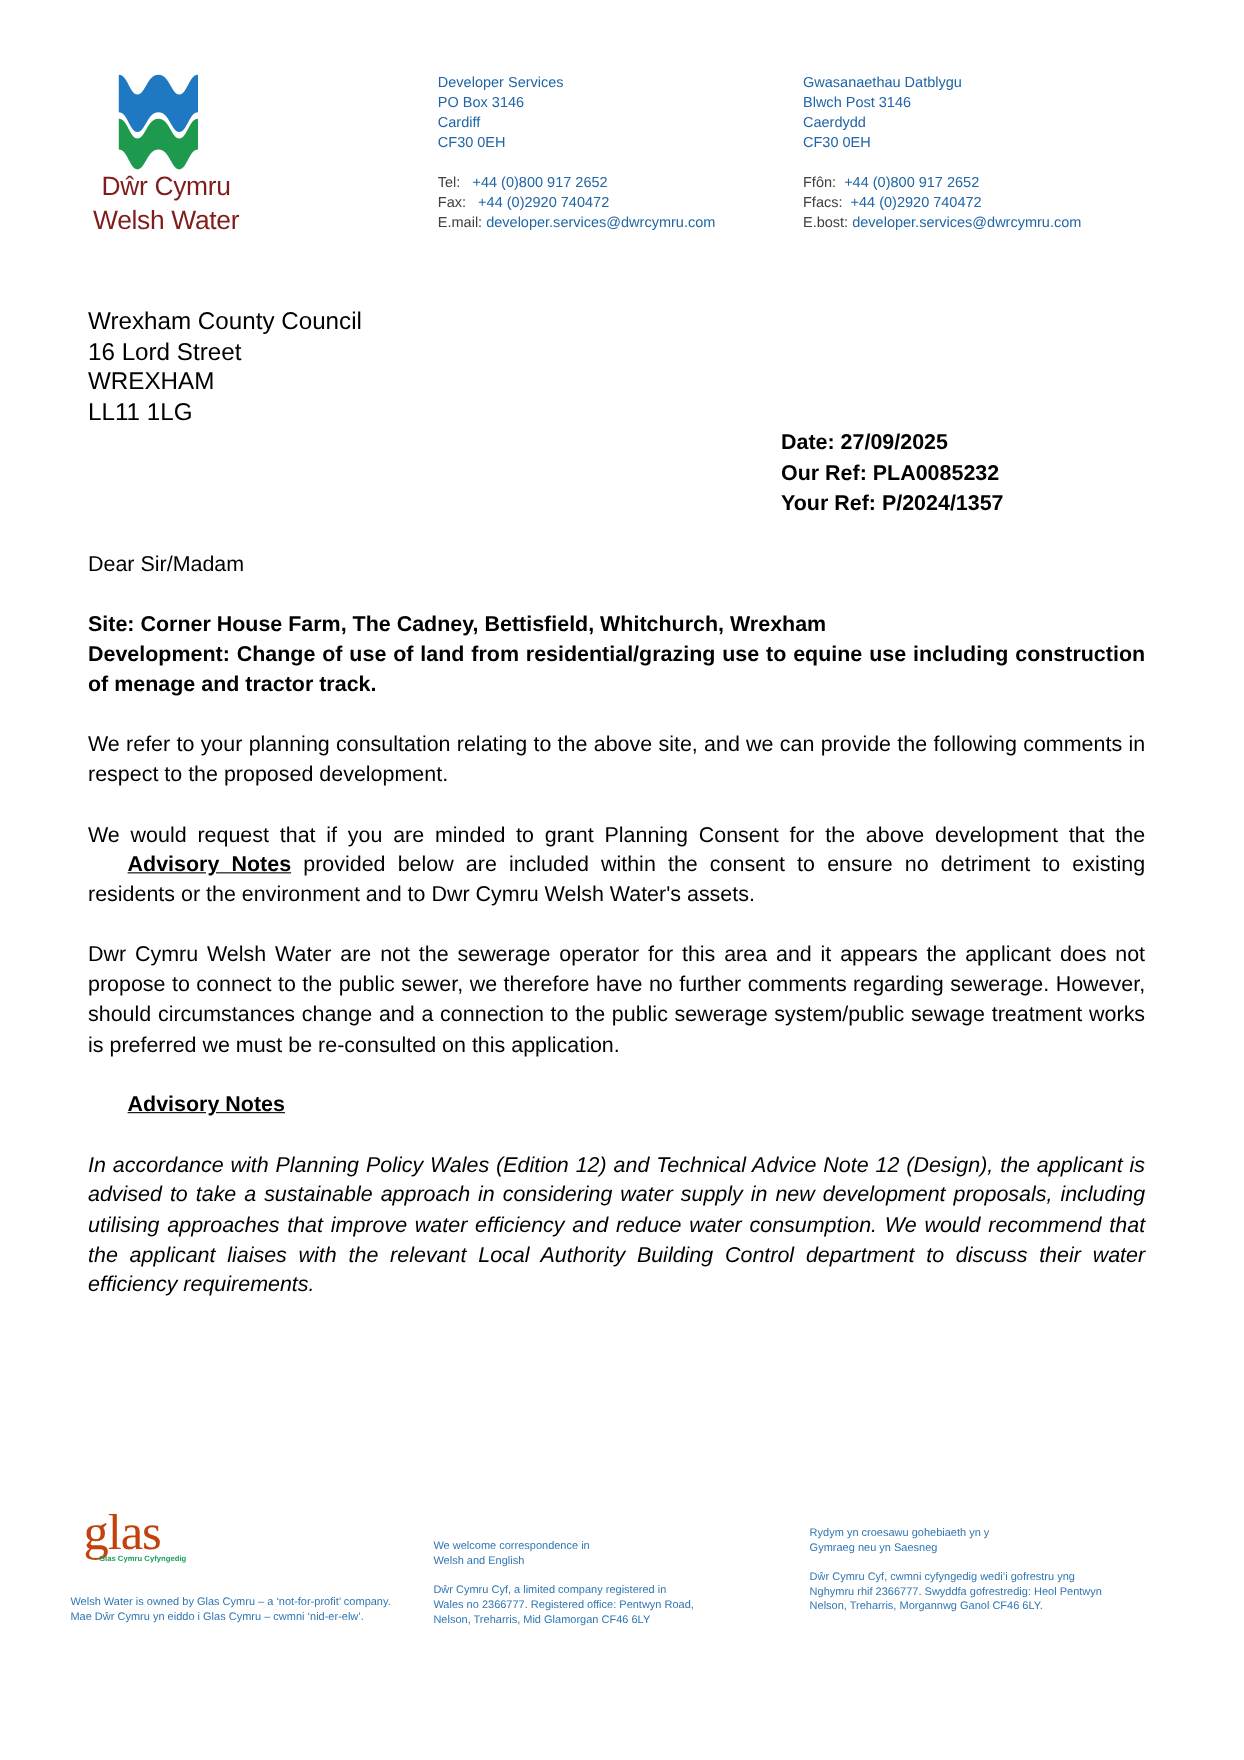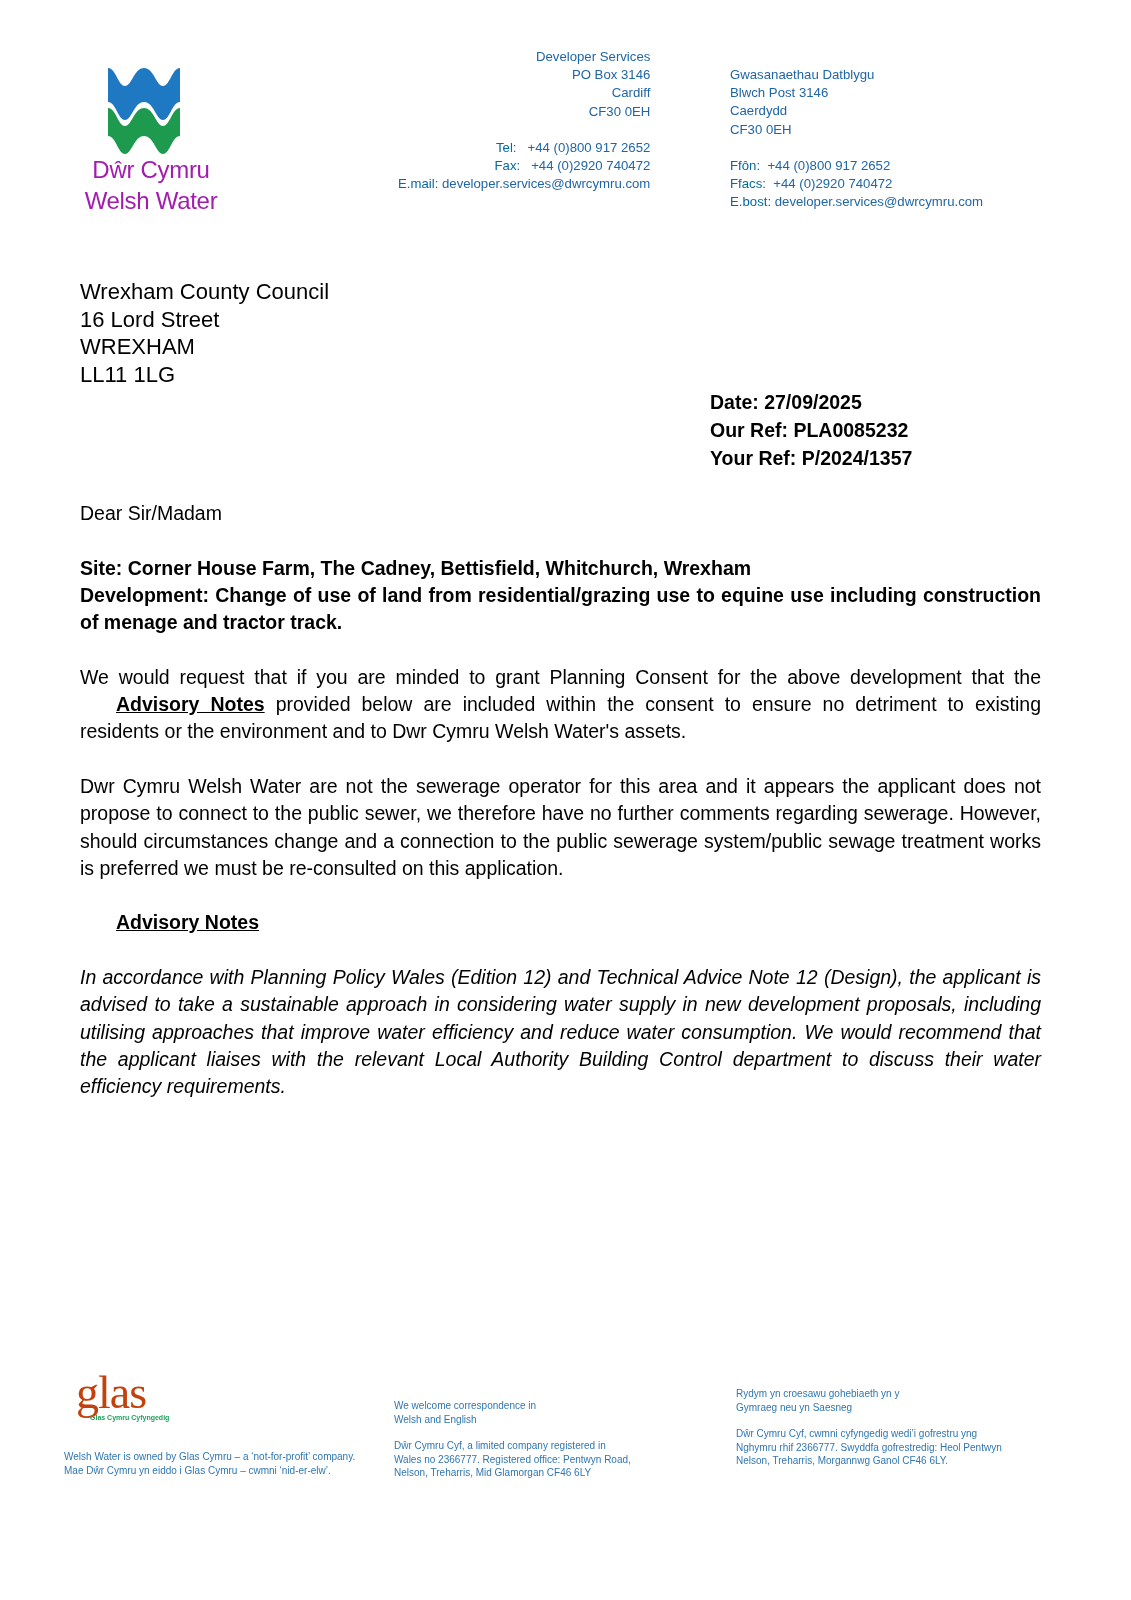--- a/index.html
+++ b/index.html
@@ -4,27 +4,27 @@
   <style>
     html, body { margin: 0; padding: 0; background: #ffffff; }
     body { width: 1131px; height: 1600px; position: relative; overflow: hidden;
            font-family: "Liberation Sans", sans-serif; color: #000; }
     .abs { position: absolute; }
 
     
     #logo { left: 76px; top: 62px; width: 140px; }
     #logo-mark { position: absolute; left: 30px; top: 4px; width: 76px; height: 90px; }
     #logo-text { position: absolute; left: 0; top: 92px; width: 150px; text-align: center;
-                 color: #a21caf; font-size: 24px; line-height: 31px; letter-spacing: -0.3px; }
+                 color: #7f1d1d; font-size: 24px; line-height: 31px; letter-spacing: -0.3px; }
 
     
     .addr { font-size: 13.2px; line-height: 18.2px; color: #2066a6; }
-    .addr .green { color: #0369a1; }
+    .addr .green { color: #404040; }
     .addr .gap { height: 18px; }
-    #addr-en { left: 398px; top: 48px; text-align: right; }
+    #addr-en { left: 398px; top: 66px; }
     #addr-cy { left: 730px; top: 66px; }
 
     
     #recipient { left: 80px; top: 278px; font-size: 22px; line-height: 27.5px; }
 
     
     #refs { left: 710px; top: 388px; font-size: 19.5px; line-height: 28px; font-weight: bold; }
 
     
     #body { left: 80px; top: 500px; width: 961px; font-size: 19.5px; line-height: 27.3px; }
@@ -93,20 +93,21 @@
   <div>Our Ref: PLA0085232</div>
   <div>Your Ref: P/2024/1357</div>
 </div>
 
 <div id="body" class="abs">
   <p>Dear Sir/Madam</p>
   <div class="subject bold">
     <div>Site: Corner House Farm, The Cadney, Bettisfield, Whitchurch, Wrexham</div>
     <div>Development: Change of use of land from residential/grazing use to equine use including construction of menage and tractor track.</div>
   </div>
+  <p>We refer to your planning consultation relating to the above site, and we can provide the following comments in respect to the proposed development.</p>
   <p><span>We would request that if you are minded to grant Planning Consent for the above development that the </span><span class="u">Advisory Notes</span><span> provided below are included within the consent to ensure no detriment to existing residents or the environment and to Dwr Cymru Welsh Water's assets.</span></p>
   <p>Dwr Cymru Welsh Water are not the sewerage operator for this area and it appears the applicant does not propose to connect to the public sewer, we therefore have no further comments regarding sewerage. However, should circumstances change and a connection to the public sewerage system/public sewage treatment works is preferred we must be re-consulted on this application.</p>
   <p class="u">Advisory Notes</p>
   <p class="italic">In accordance with Planning Policy Wales (Edition 12) and Technical Advice Note 12 (Design), the applicant is advised to take a sustainable approach in considering water supply in new development proposals, including utilising approaches that improve water efficiency and reduce water consumption. We would recommend that the applicant liaises with the relevant Local Authority Building Control department to discuss their water efficiency requirements.</p>
 </div>
 
 <div id="glas" class="abs">
   <div id="glas-word">glas</div>
   <div id="glas-sub">Glas Cymru Cyfyngedig</div>
 </div>

